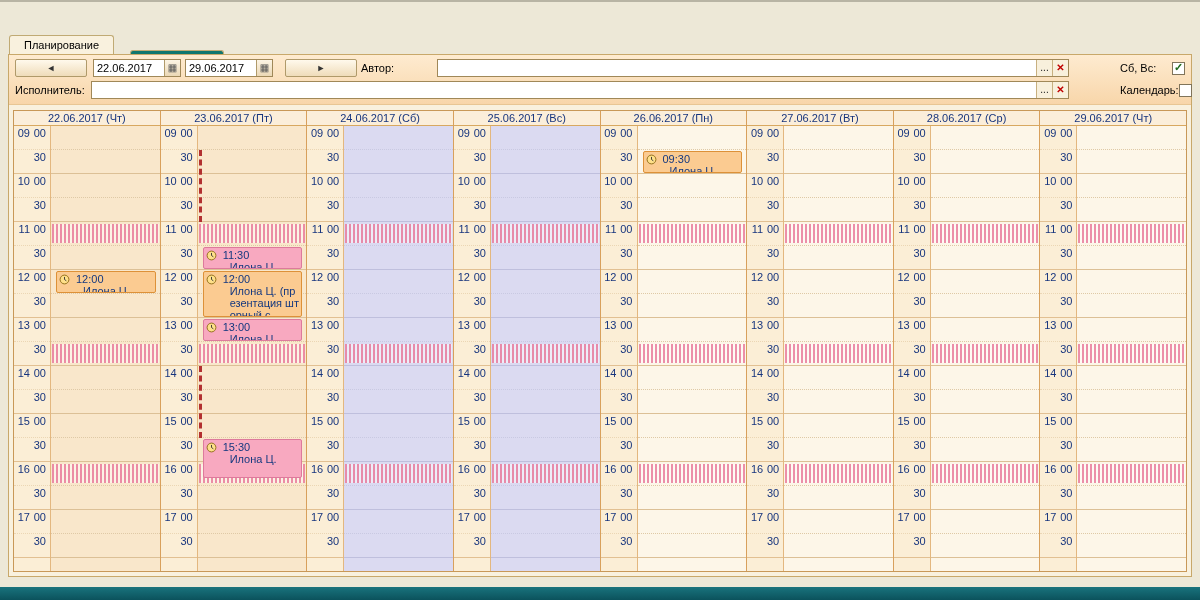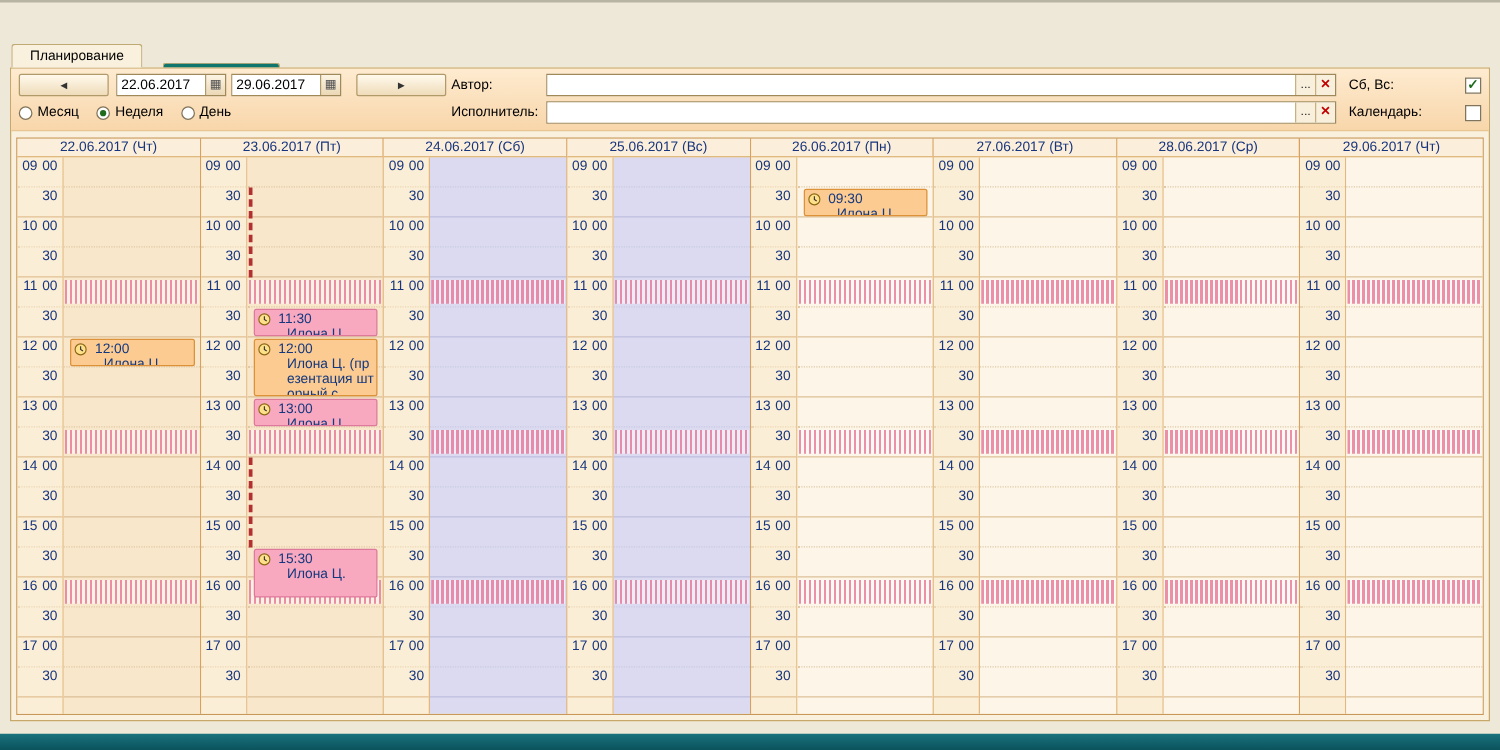--- a/index.html
+++ b/index.html
@@ -52,21 +52,21 @@
   }
   .inputgrp input {
     flex:1; min-width:0; border:none; outline:none; font:11px "Liberation Sans",sans-serif; padding:0 3px;
   }
   .btn-mini {
     flex:none; width:16px; background:#F8F0DC; border-left:1px solid #C8B080;
     font-size:10px; line-height:16px; text-align:center; color:#222;
   }
   .btn-mini.clear { color:#C00000; font-weight:bold; background:#F8F0DC; }
   .rightgrp { width:106px; flex:none; display:flex; align-items:center; }
-  .rightgrp .rlbl { flex:1; }
+  .rightgrp .rlbl { flex:1;margin-left:41px; }
   .checkbox {
     width:13px; height:13px; background:#fff; border:1px solid #80745A; flex:none;
     display:flex; align-items:center; justify-content:center; font-size:11px; color:#1E6B1E; font-weight:bold;
   }
   .checkbox.checked::after { content:"\2713"; margin-top:-1px; }
   .viewopt { display:flex; align-items:center; margin-right:14px; }
   .radio {
     width:11px; height:11px; border-radius:50%; border:1px solid #80745A; background:#fff;
     margin-right:4px; position:relative; flex:none;
   }
@@ -154,34 +154,20 @@
         <div class="btn-mini">...</div>
         <div class="btn-mini clear">✕</div>
       </div>
       <div class="rightgrp">
         <div class="rlbl">Сб, Вс:</div>
         <div class="checkbox checked"></div>
       </div>
     </div>
 
     <div class="trow">
-      <div class="tleft">
-          <div class="viewopt">
-            <div class="radio"></div>
-            <div>Месяц</div>
-          </div>
-          <div class="viewopt">
-            <div class="radio sel"></div>
-            <div>Неделя</div>
-          </div>
-          <div class="viewopt">
-            <div class="radio"></div>
-            <div>День</div>
-          </div>
-        </div>
       <div class="lbl">Исполнитель:</div>
       <div class="inputgrp">
         <input value="" style="">
         <div class="btn-mini">...</div>
         <div class="btn-mini clear">✕</div>
       </div>
       <div class="rightgrp">
         <div class="rlbl">Календарь:</div>
         <div class="checkbox"></div>
       </div>

